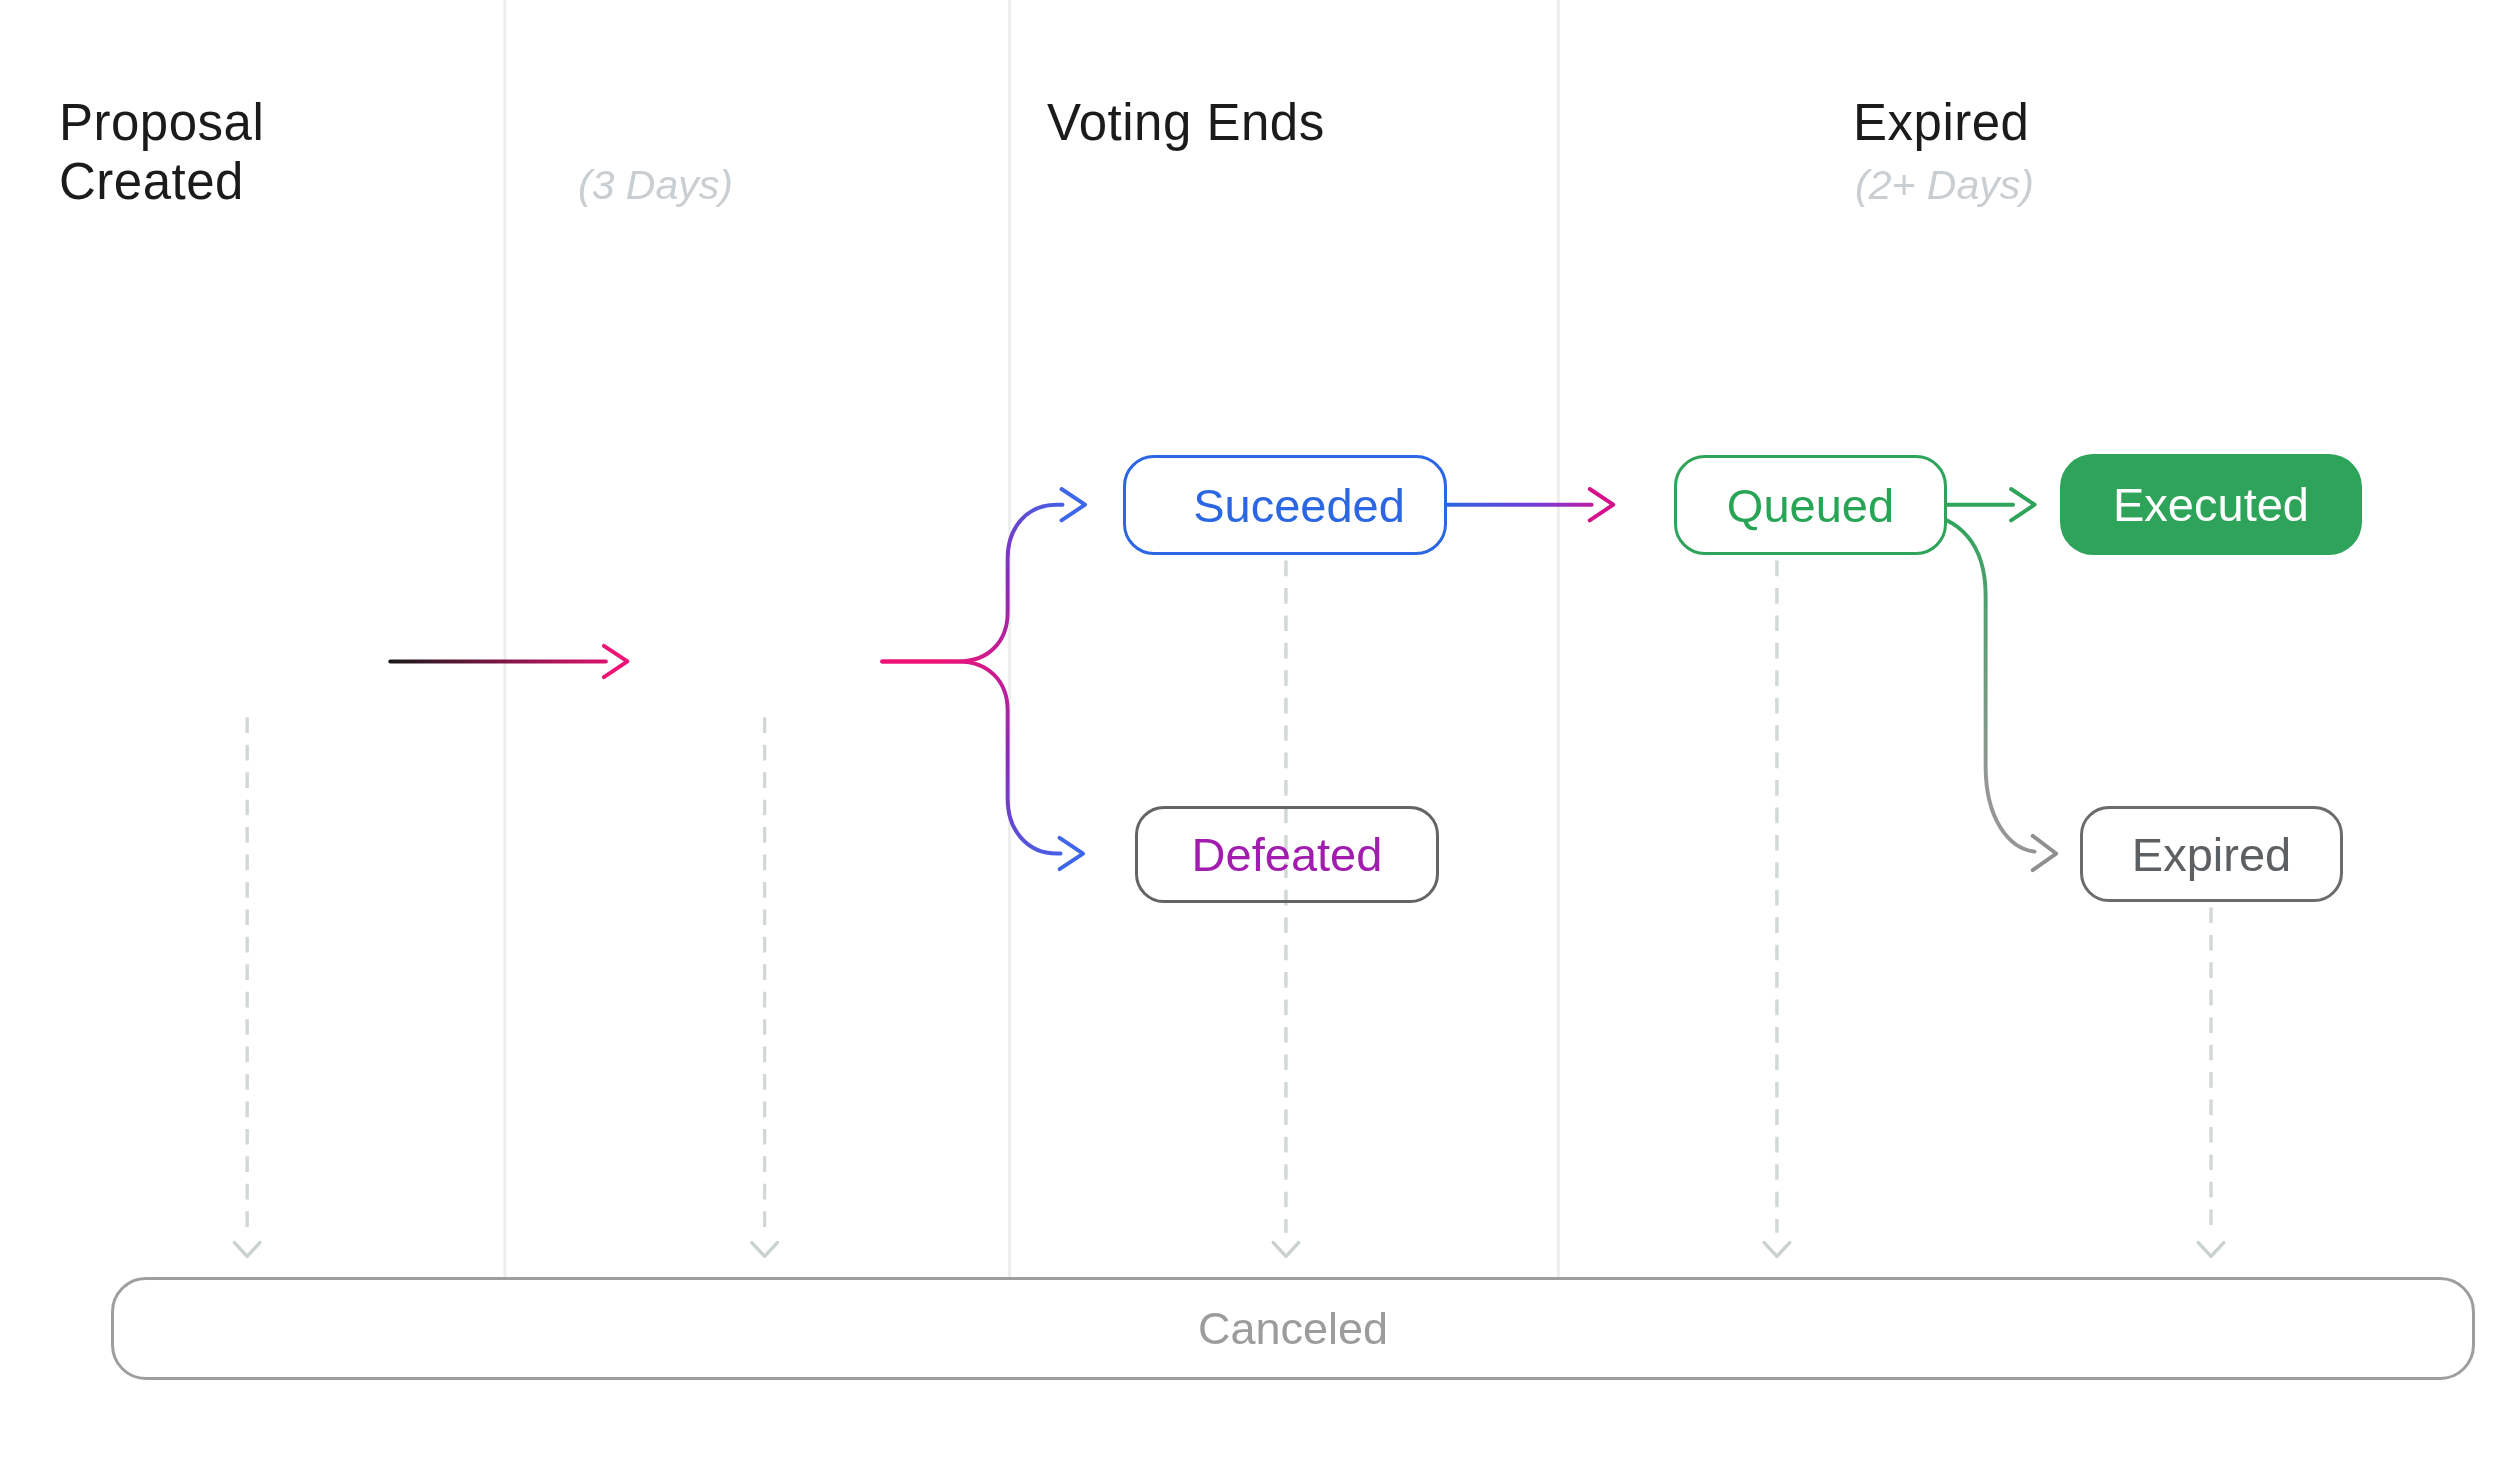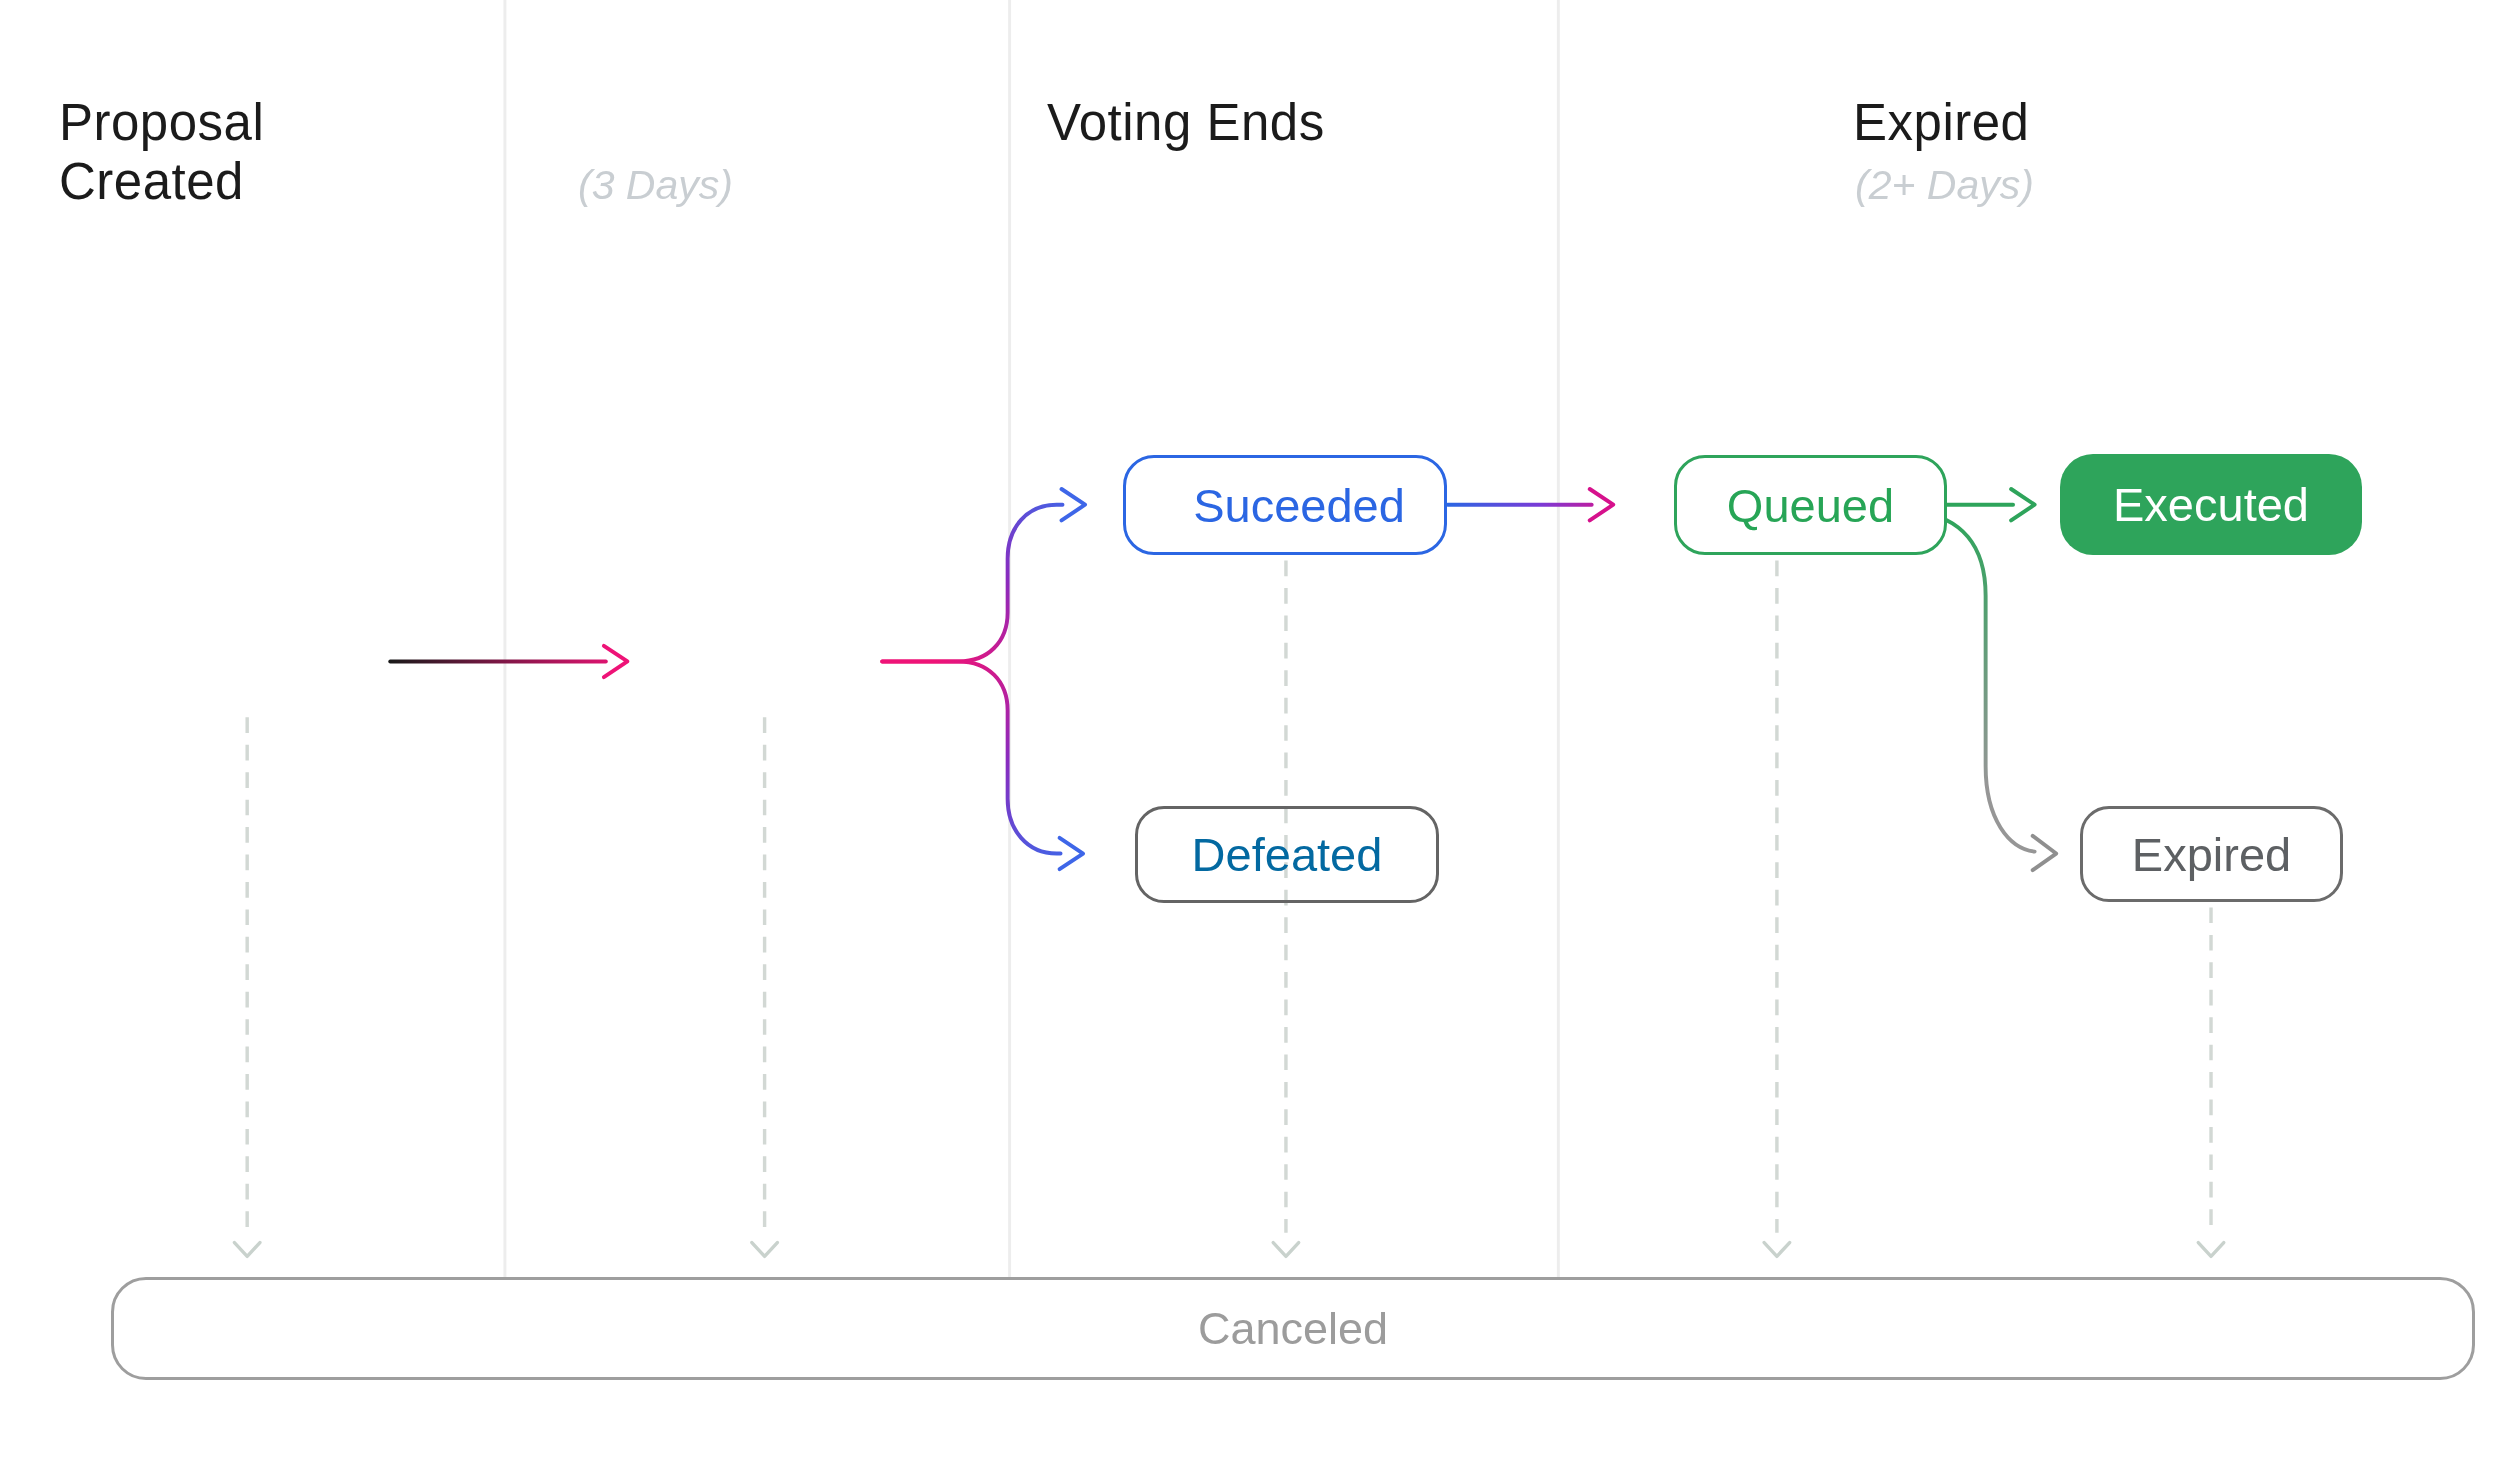--- a/index.html
+++ b/index.html
@@ -12,21 +12,21 @@
   
   .col-header{position:absolute;text-align:left;font-size:51px;font-weight:500;color:#1b1b1b;letter-spacing:0.5px;}
   .col-subheader{position:absolute;text-align:left;font-size:41px;font-style:italic;color:#c9ced2;font-weight:400;}
 
   
   .node{position:absolute;display:flex;align-items:center;justify-content:center;
         font-size:47px;font-weight:500;background:#ffffff;box-sizing:border-box;}
   .node-pending {left:110px; top:613px; width:277px; height:98px; border:3.9px solid #161616; border-radius:27.4px; color:#161616;}
   .node-active  {left:647px; top:613px; width:235px; height:98px; border:3.9px solid #EE1377; border-radius:27.4px; color:#EE1377;}
   .node-suceeded{left:1123px;top:455px; width:324px; height:100px; border:3.9px solid #2B66E3; border-radius:31px; color:#2B66E3;padding-left:28px;}
-  .node-defeated{left:1135px;top:806px; width:304px; height:97px;  border:3.9px solid #646464; border-radius:29px; color:#0369a1; background:transparent;}
+  .node-defeated{left:1135px;top:806px; width:304px; height:97px;  border:3.9px solid #646464; border-radius:29px; color:#a21caf; background:transparent;}
   .node-queued  {left:1640px;top:455px; width:273px; height:100px; border:3.9px solid #2EA45B; border-radius:31px; color:#27A556;margin-left:34px;}
   .node-executed{left:2060px;top:454px; width:302px; height:101px; border:none; border-radius:33px; color:#ffffff; background:#2EA45B;}
   .node-expired {left:2080px;top:806px; width:263px; height:96px;  border:3.9px solid #6b6b6b; border-radius:29px; color:#5d6063;}
 
   .canceled-bar{position:absolute;left:111px;top:1277px;width:2364px;height:103px;box-sizing:border-box;
         border:3.4px solid #9e9e9e;border-radius:35px;background:#ffffff;
         display:flex;align-items:center;justify-content:center;
         font-size:45px;font-weight:500;color:#9c9c9c;}
 </style>
 </head>

